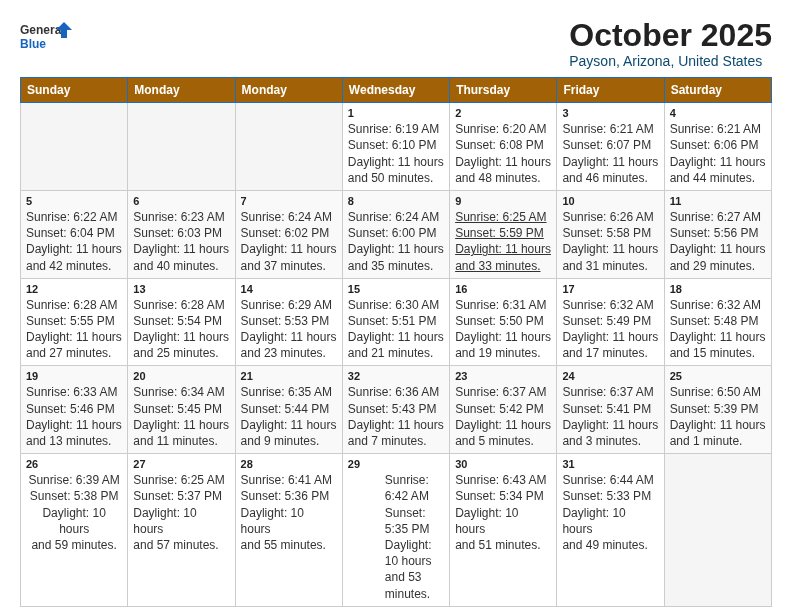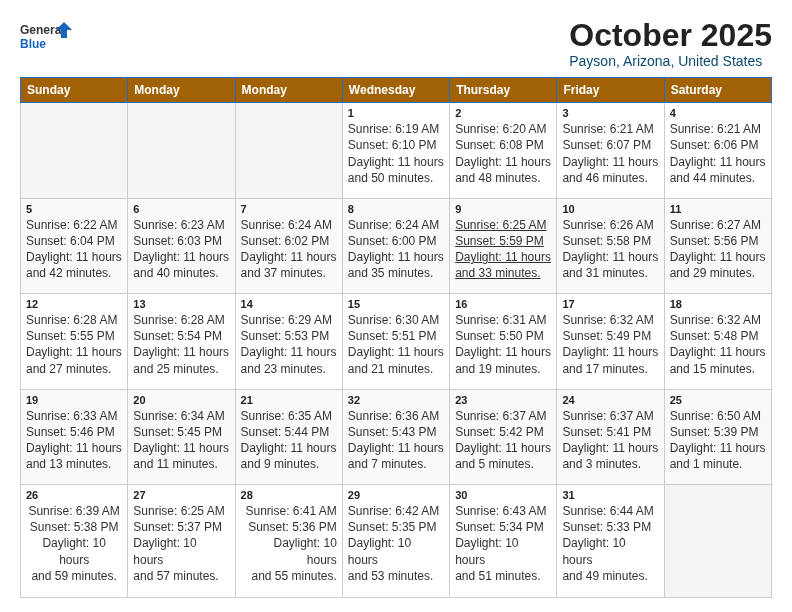--- a/index.html
+++ b/index.html
@@ -315,28 +315,28 @@
           </td>
           <td>
             <div class="day-number">27</div>
             <div class="day-info" style="white-space: pre-line;">Sunrise: 6:25 AM
 Sunset: 5:37 PM
 Daylight: 10 hours
 and 57 minutes.</div>
           </td>
           <td>
             <div class="day-number">28</div>
-            <div class="day-info" style="white-space: pre-line; text-align: right;">Sunrise: 6:41 AM
+            <div class="day-info" style="white-space: pre-line;">Sunrise: 6:41 AM
 Sunset: 5:36 PM
 Daylight: 10 hours
 and 55 minutes.</div>
           </td>
           <td>
             <div class="day-number">29</div>
-            <div class="day-info" style="white-space: pre-line;">Sunrise: 6:42 AM
+            <div class="day-info" style="white-space: pre-line; margin-left: 37px;">Sunrise: 6:42 AM
 Sunset: 5:35 PM
 Daylight: 10 hours
 and 53 minutes.</div>
           </td>
           <td>
             <div class="day-number">30</div>
             <div class="day-info" style="white-space: pre-line;">Sunrise: 6:43 AM
 Sunset: 5:34 PM
 Daylight: 10 hours
 and 51 minutes.</div>

